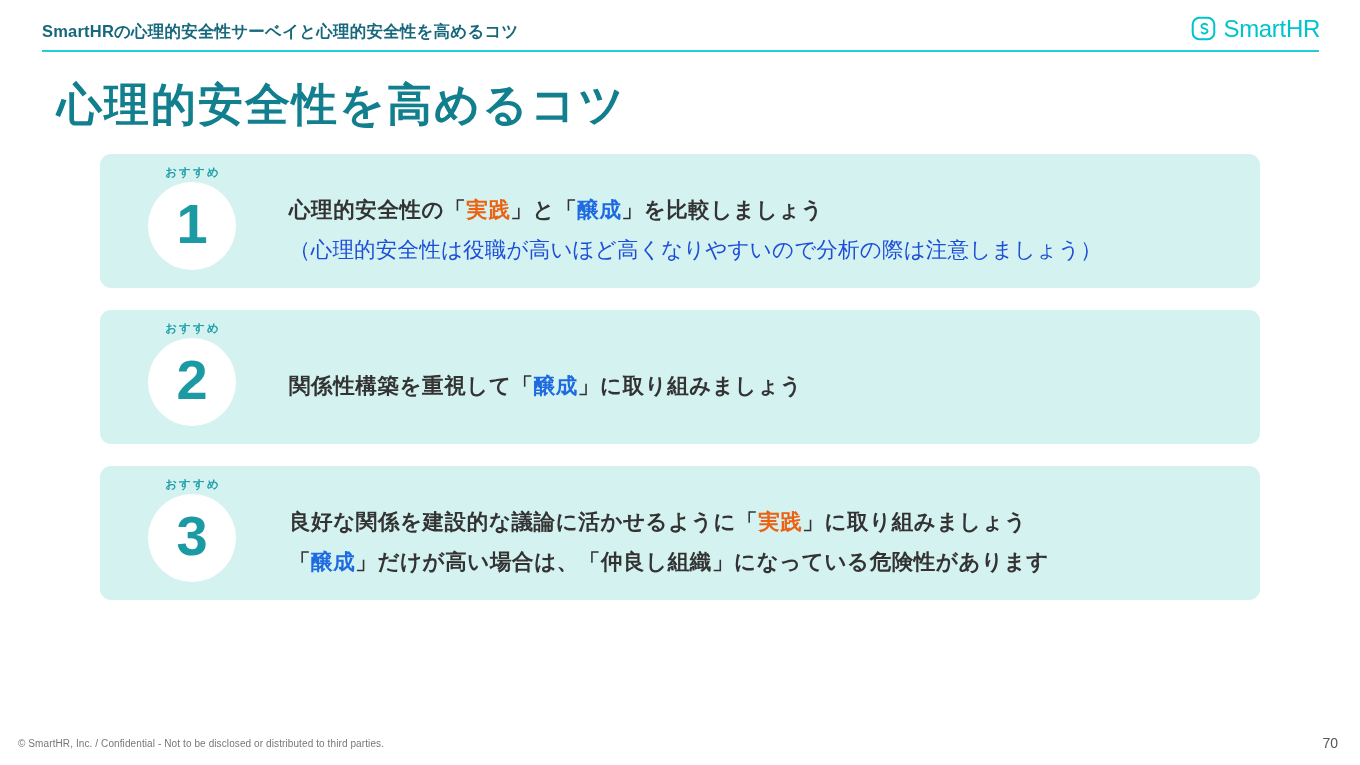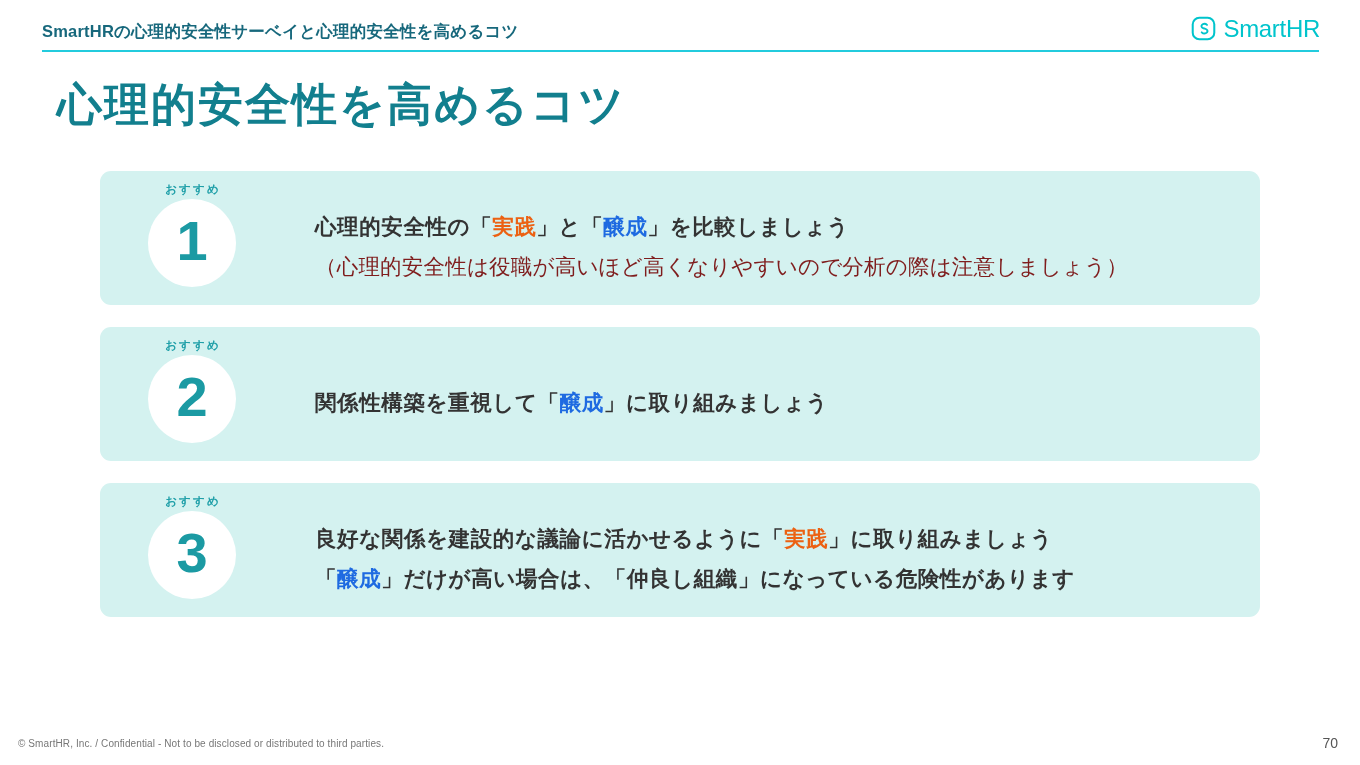--- a/index.html
+++ b/index.html
@@ -72,21 +72,21 @@
     color: #127f8e;
     letter-spacing: 2px;
     line-height: 1.2;
     white-space: nowrap;
   }
 
   
   .cards {
     position: absolute;
     left: 100px;
-    top: 171px;
+    top: 154px;
     width: 1160px;
   }
   .card {
     position: relative;
     width: 1160px;
     height: 134px;
     background: #d4f2f0;
     border-radius: 11px;
     margin-bottom: 22px;
     box-sizing: border-box;
@@ -132,33 +132,32 @@
 
   .card-body {
     position: absolute;
     left: 189px;
     top: 0;
     right: 20px;
     height: 154px;
     display: flex;
     flex-direction: column;
     justify-content: center;
-    margin-left: 26px;
   }
   .card-line {
     font-size: 21.5px;
     font-weight: bold;
     color: #333333;
     letter-spacing: 0.6px;
     line-height: 1.85;
     white-space: nowrap;
   }
   .card-line.light {
     font-weight: normal;
-    color: #7f1d1d;
+    color: #1d4ed8;
     letter-spacing: 0.2px;
   }
   .hl-orange { color: #ec6112; }
   .hl-blue   { color: #1e6ae1; }
 
   
   .footer-note {
     position: absolute;
     left: 18px;
     bottom: 16px;

